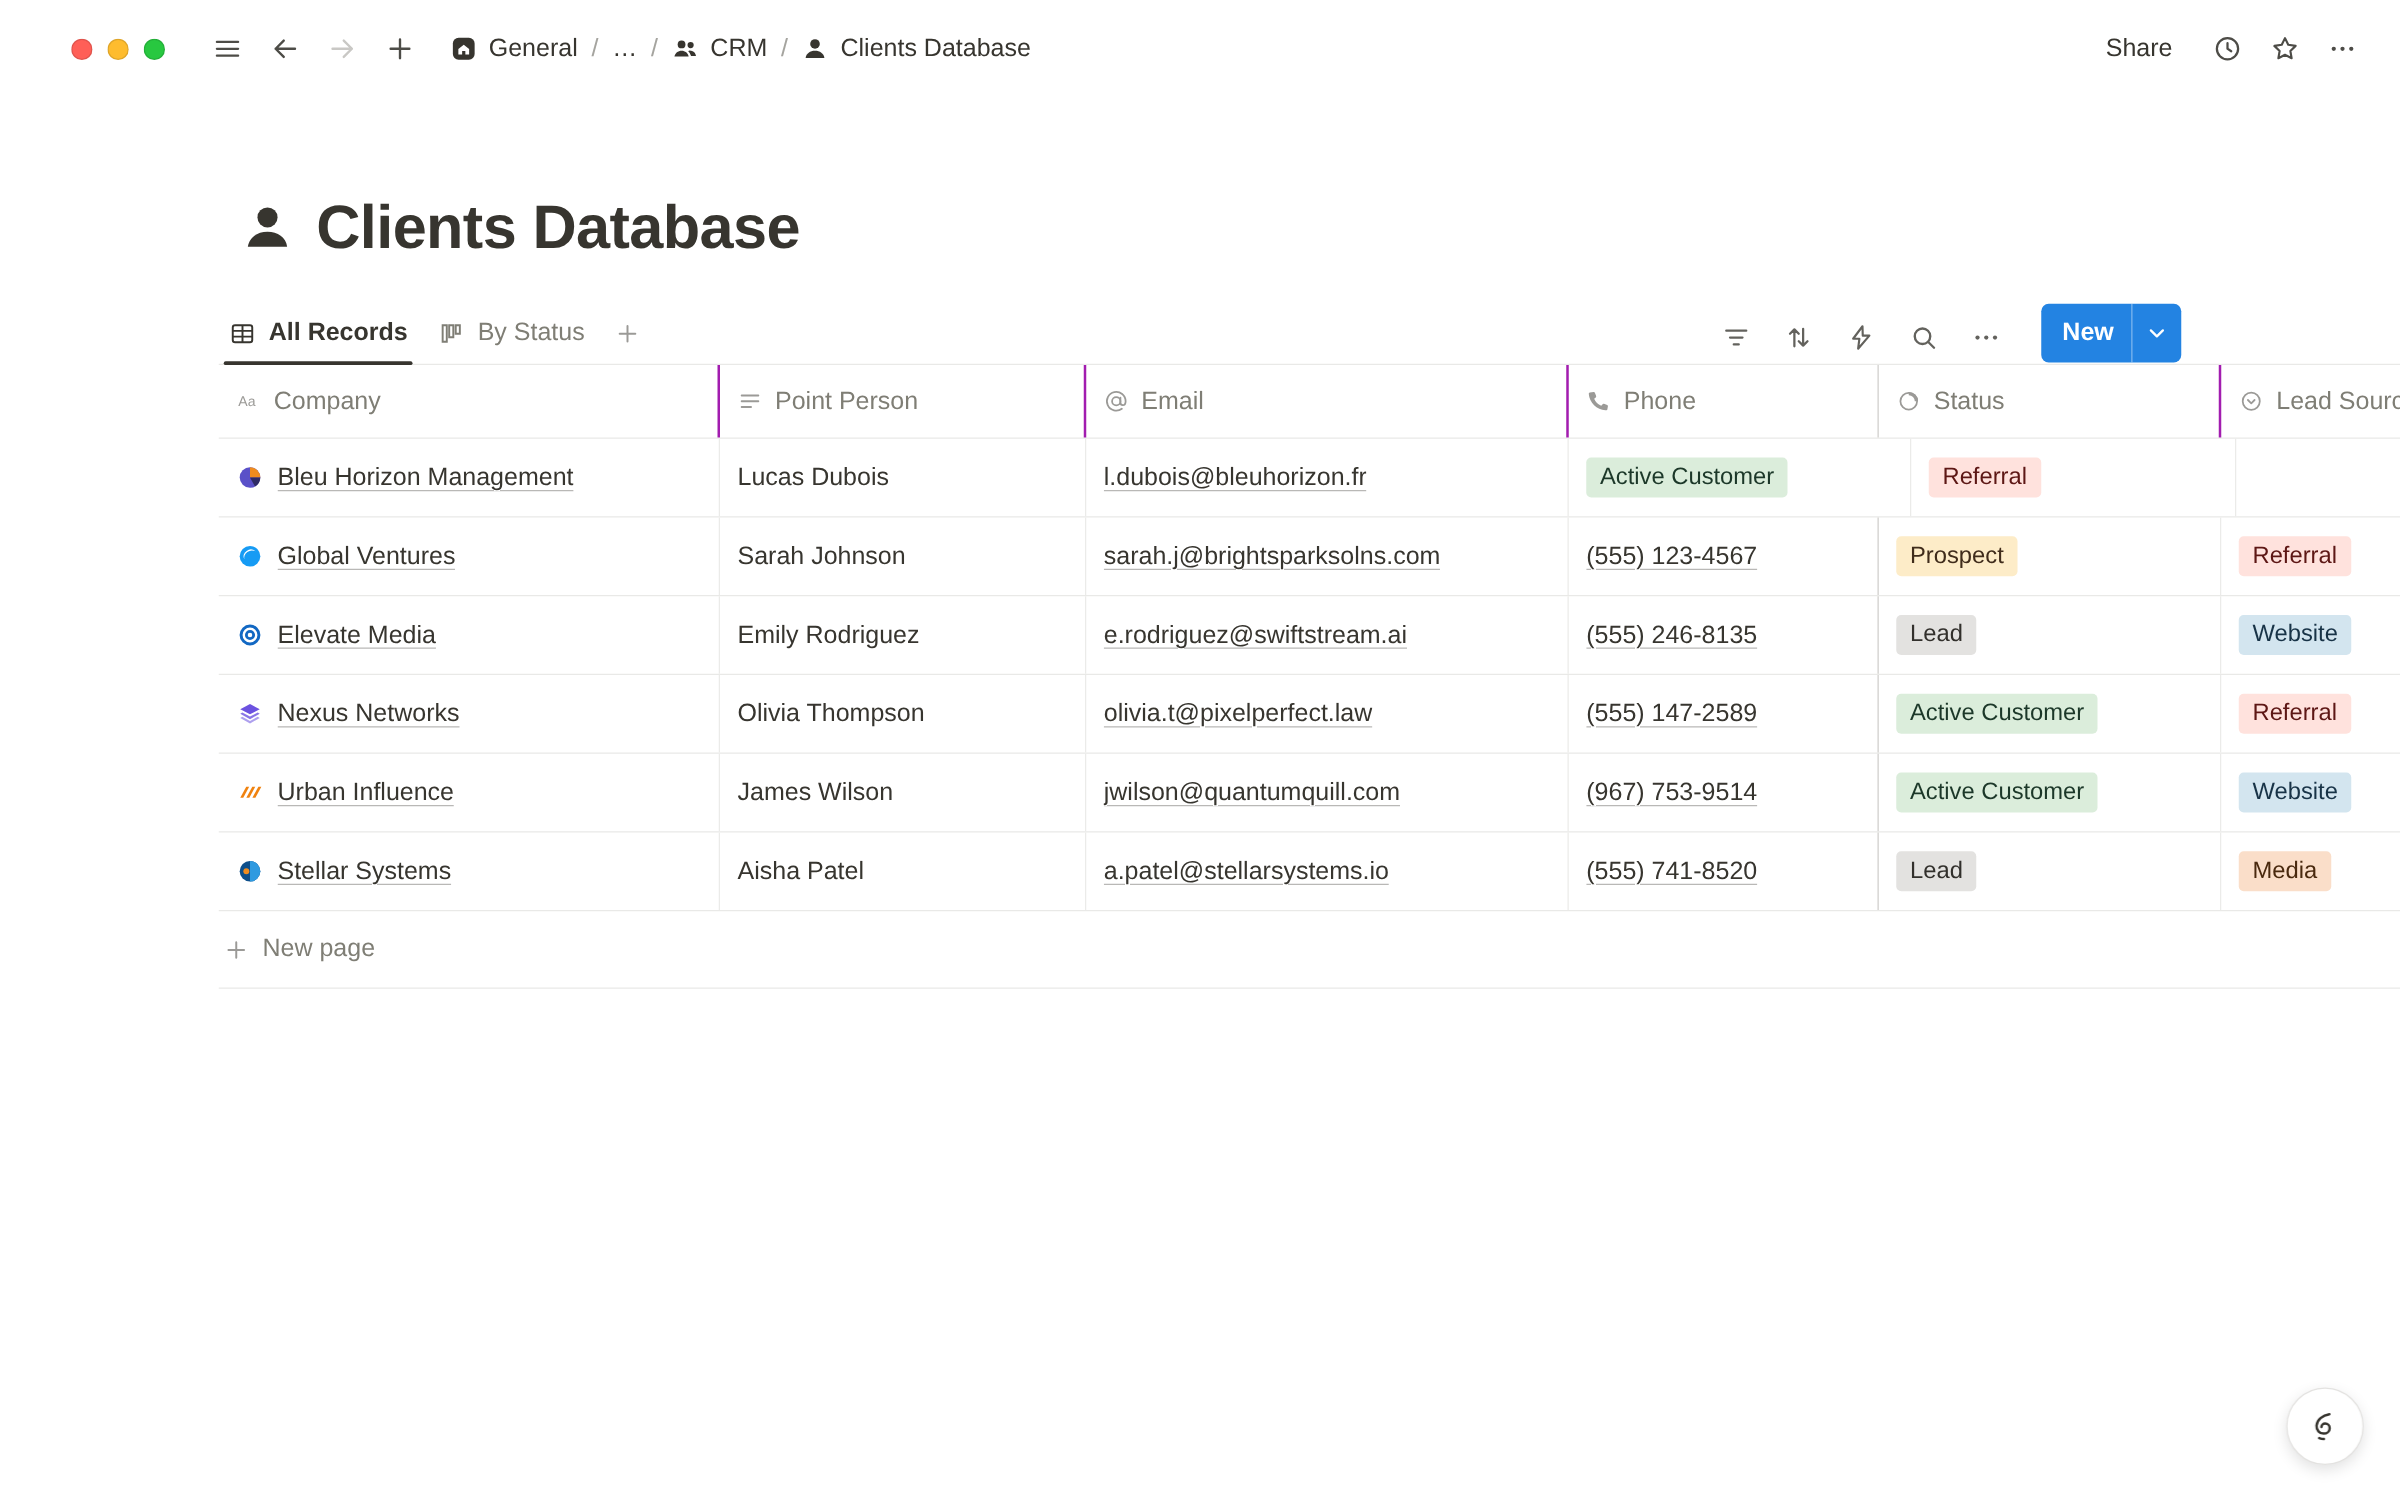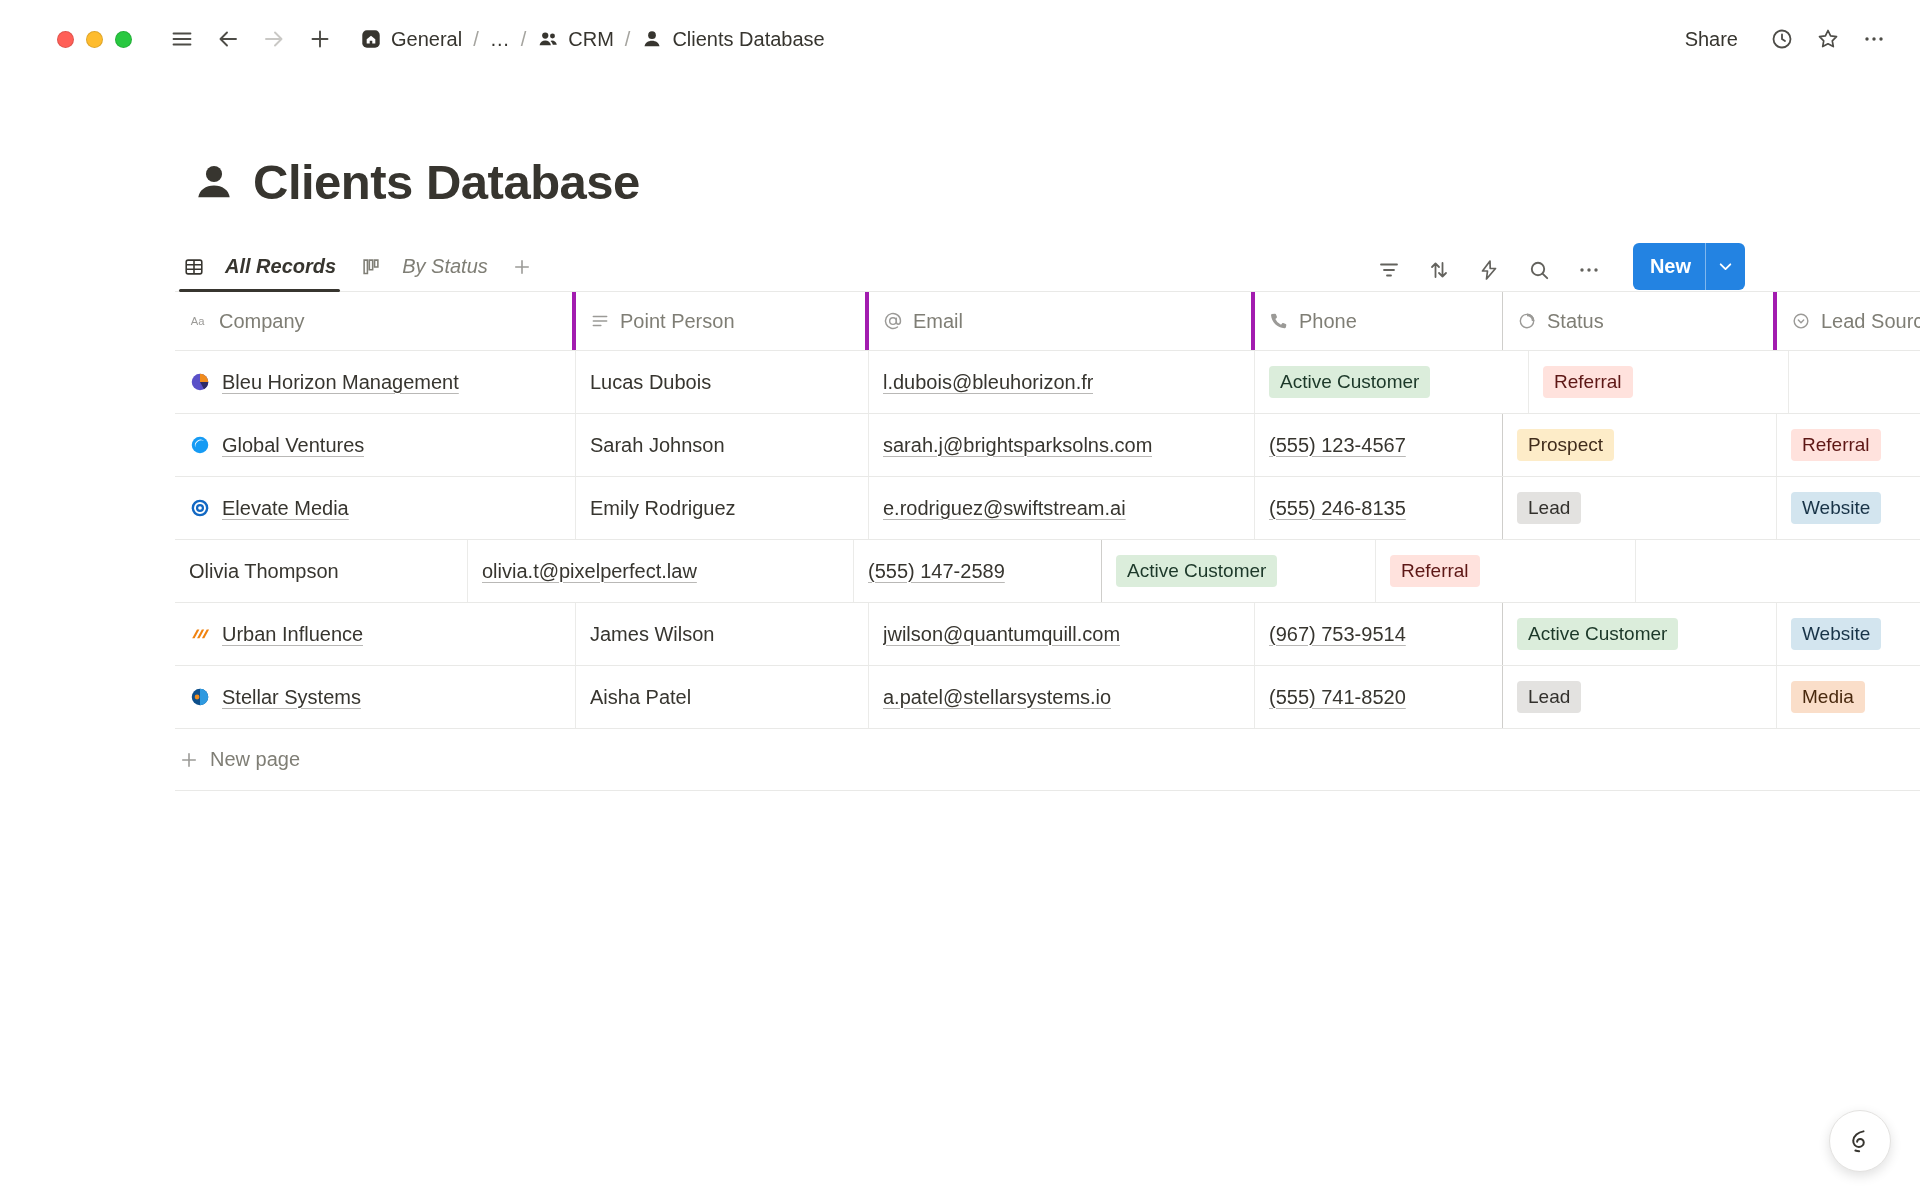--- a/index.html
+++ b/index.html
@@ -26,41 +26,41 @@
     border-radius:6px; cursor:pointer; font-family:inherit; margin-right:6px; }
 
   
   .content { padding-left:175px; padding-top:76px; }
   .title-row { display:flex; align-items:center; gap:16px; margin-left:16px; }
   .title-row .page-icn { width:46px; height:46px; color:#37352f; }
   h1 { font-size:49px; font-weight:700; letter-spacing:-0.5px; }
 
   .views-row { display:flex; align-items:center; margin-top:32px; padding-right:175px;
     border-bottom:1px solid #e9e9e7; height:50px; }
-  .tab { display:flex; align-items:center; gap:20px; padding:0 12px; height:100%;
-    font-size:20px; color:#7f7e75; position:relative; cursor:pointer; white-space:nowrap;font-style:italic; }
+  .tab { display:flex; align-items:center; gap:10px; padding:0 12px; height:100%;
+    font-size:20px; color:#7f7e75; position:relative; cursor:pointer; white-space:nowrap; }
   .tab .icn { width:22px; height:22px; }
   .tab.active { color:#37352f; font-weight:700; }
   .tab.active::after { content:""; position:absolute; left:8px; right:8px; bottom:-1px;
     height:3px; background:#37352f; border-radius:2px; }
   .tab:first-child { margin-left:-4px; }
   .addview { color:#9b9a97; margin-left:2px; }
   .toolbar { display:flex; align-items:flex-end; gap:10px; }
   .toolbar .ibtn { color:#63625d; }
   .new-btn { display:flex; align-items:stretch; background:#2383e2; color:#fff; border-radius:6px;
     height:47px; margin-left:14px; cursor:pointer; overflow:hidden; }
   .new-label { display:flex; align-items:center; font-size:20px; font-weight:600; padding:0 6px 0 17px; }
   .new-chev { display:flex; align-items:center; border-left:1px solid rgba(255,255,255,.42);
     padding:0 9px; margin-left:8px; cursor:pointer; }
   .new-chev .icn { width:21px; height:21px; }
 
   
   .table { width:1862px; }
   .thead { display:flex; height:59px; border-bottom:1px solid #e9e9e7; color:#7f7e75; font-size:20px; }
-  .th { display:flex; align-items:center; gap:10px; padding:0 14px; border-right:4px solid #a21caf;
+  .th { display:flex; align-items:center; gap:10px; padding:0 14px; border-right:2px solid #a21caf;
     white-space:nowrap; overflow:hidden; cursor:pointer; }
   .th .icn { width:20px; height:20px; color:#9b9a97; }
   .tr { display:flex; border-bottom:1px solid #e9e9e7; height:63px; }
   .td { display:flex; align-items:center; padding:0 14px; border-right:1px solid #ebebe9;
     font-size:20px; white-space:nowrap; overflow:hidden; cursor:pointer; }
   .col0{ width:401px; } .col1{ width:293px; } .col2{ width:386px; }
   .col3{ width:248px; border-right:1px solid #cfcecb; } .col4{ width:274px; } .col5{ width:260px; }
   .logo { width:22px; height:22px; margin-right:11px; flex:none; display:inline-flex; }
   .logo svg { width:100%; height:100%; }
   .link { text-decoration:underline; text-decoration-color:rgba(55,53,47,.35);
@@ -396,20 +396,30 @@
               <span class="link">(555) 246-8135</span>
             </div>
             <div class="td col4">
               <span class="pill" style="background: rgb(227, 226, 224); color: rgb(50, 48, 44);">Lead</span>
             </div>
             <div class="td col5">
               <span class="pill" style="background: rgb(211, 229, 239); color: rgb(24, 51, 71);">Website</span>
             </div>
           </div>
           <div class="tr">
+            <div class="td col0">
+              <span class="icn logo">
+                <svg viewBox="0 0 24 24" fill="#6c52e0">
+                  <path d="M12 3.5 20.5 8 12 12.5 3.5 8z"></path>
+                  <path d="m5.3 10.9 6.7 3.6 6.7-3.6 1.8 1L12 16.7 3.5 11.9z" opacity=".8"></path>
+                  <path d="m5.3 14.7 6.7 3.6 6.7-3.6 1.8 1L12 20.5l-8.5-4.8z" opacity=".55"></path>
+                </svg>
+              </span>
+              <span class="link company">Nexus Networks</span>
+            </div>
             <div class="td col1">
               <span>Olivia Thompson</span>
             </div>
             <div class="td col2">
               <span class="link">olivia.t@pixelperfect.law</span>
             </div>
             <div class="td col3">
               <span class="link">(555) 147-2589</span>
             </div>
             <div class="td col4">

